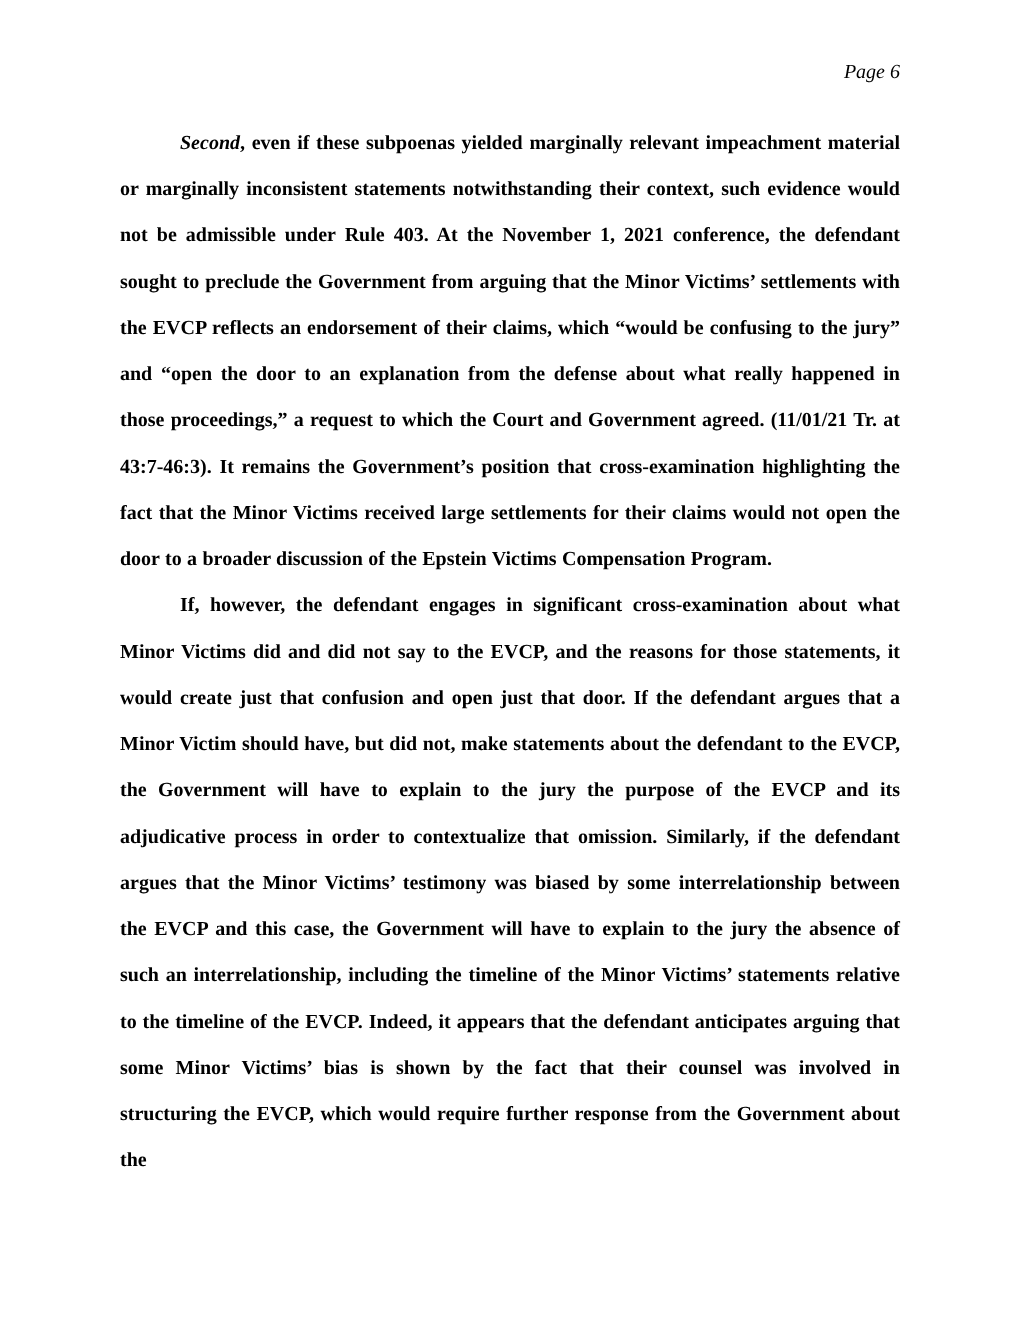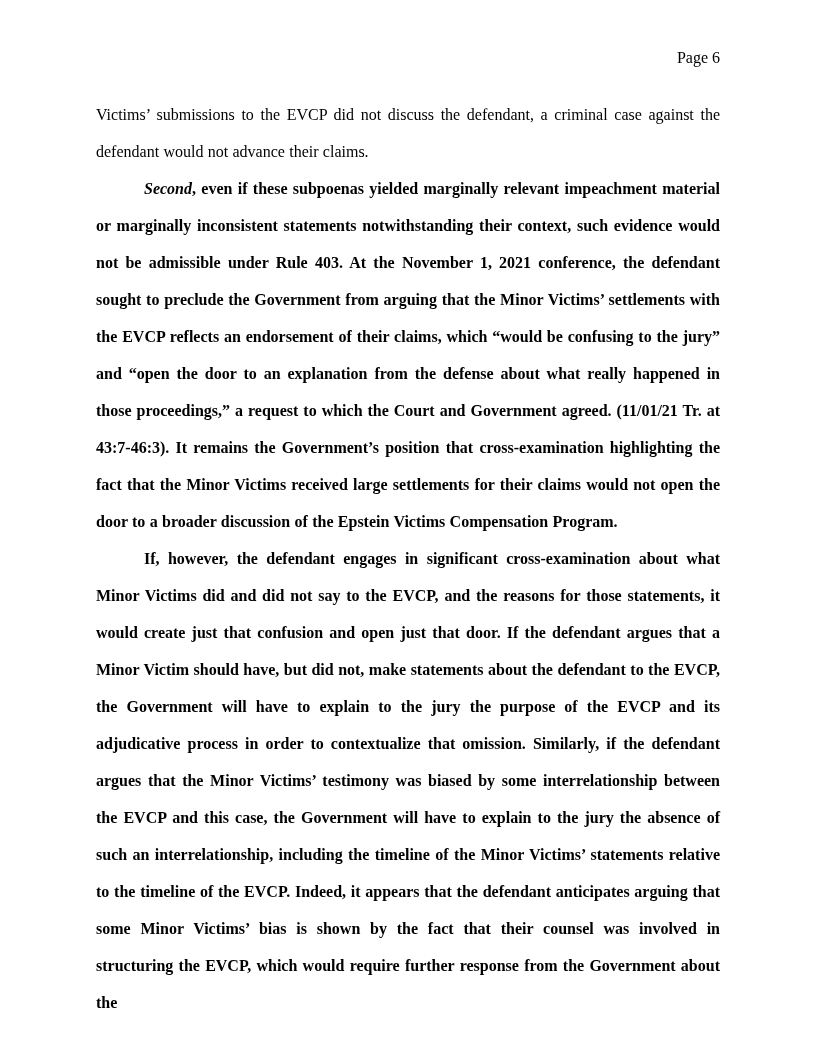--- a/index.html
+++ b/index.html
@@ -16,20 +16,21 @@
     box-sizing: border-box;
     padding: 48px 96px 0 96px;
     font-family: "Liberation Serif", "DejaVu Serif", serif;
     font-size: 16px;
     color: #000000;
   }
   .page-header {
     text-align: right;
     line-height: 20px;
     margin-bottom: 28px;
+    font-style: italic;
   }
   .content p {
     margin: 0;
     text-align: justify;
     line-height: 37px;
     word-spacing: 0.02em;
   }
   .content p.indent {
     text-indent: 48px;
     font-weight: bold;
@@ -43,20 +44,19 @@
 </style>
 </head>
 <body>
 
 <div class="page">
 
   <div class="page-header">Page 6</div>
 
   <div class="content">
 
-    <p class="para"><span>Victims’ submissions to the EVCP did not discuss the defendant, a criminal case against the defendant would not advance their claims.</span></p>
 
     <p class="para indent"><span class="lead-italic">Second</span><span>, even if these subpoenas yielded marginally relevant impeachment material or marginally inconsistent statements notwithstanding their context, such evidence would not be admissible under Rule 403.  At the November 1, 2021 conference, the defendant sought to preclude the Government from arguing that the Minor Victims’ settlements with the EVCP reflects an endorsement of their claims, which “would be confusing to the jury” and “open the door to an explanation from the defense about what really happened in those proceedings,” a request to which the Court and Government agreed.  (11/01/21 Tr. at 43:7-46:3).  It remains the Government’s position that cross-examination highlighting the fact that the Minor Victims received large settlements for their claims would not open the door to a broader discussion of the Epstein Victims Compensation Program.</span></p>
 
     <p class="para indent justify-last"><span>If, however, the defendant engages in significant cross-examination about what Minor Victims did and did not say to the EVCP, and the reasons for those statements, it would create just that confusion and open just that door.  If the defendant argues that a Minor Victim should have, but did not, make statements about the defendant to the EVCP, the Government will have to explain to the jury the purpose of the EVCP and its adjudicative process in order to contextualize that omission.  Similarly, if the defendant argues that the Minor Victims’ testimony was biased by some interrelationship between the EVCP and this case, the Government will have to explain to the jury the absence of such an interrelationship, including the timeline of the Minor Victims’ statements relative to the timeline of the EVCP.  Indeed, it appears that the defendant anticipates arguing that some Minor Victims’ bias is shown by the fact that their counsel was involved in structuring the EVCP, which would require further response from the Government about the</span></p>
 
   </div>
 </div>
 
 </body></html>

